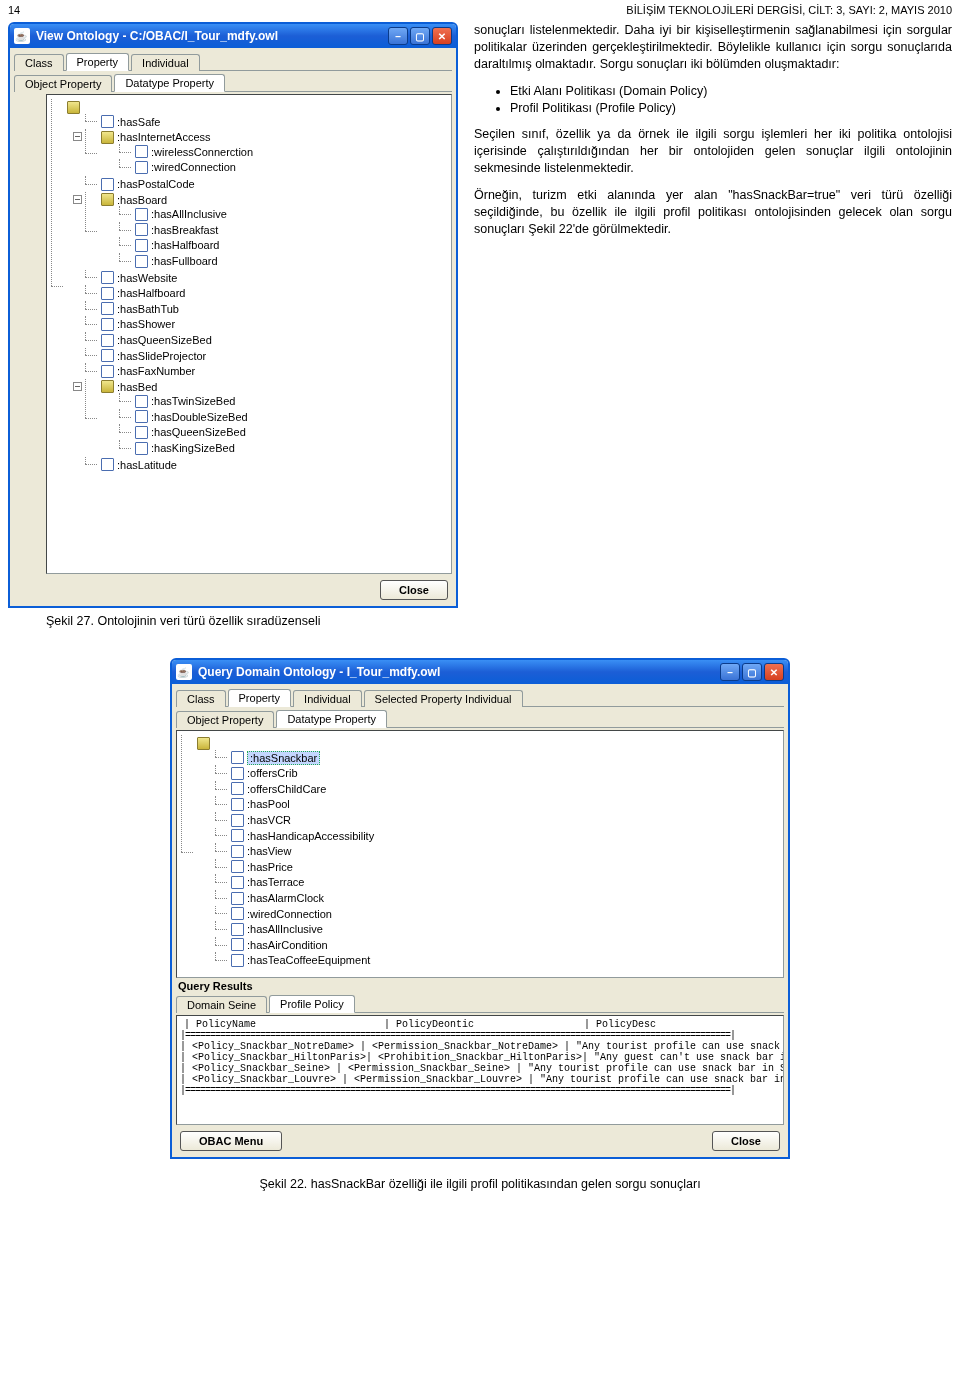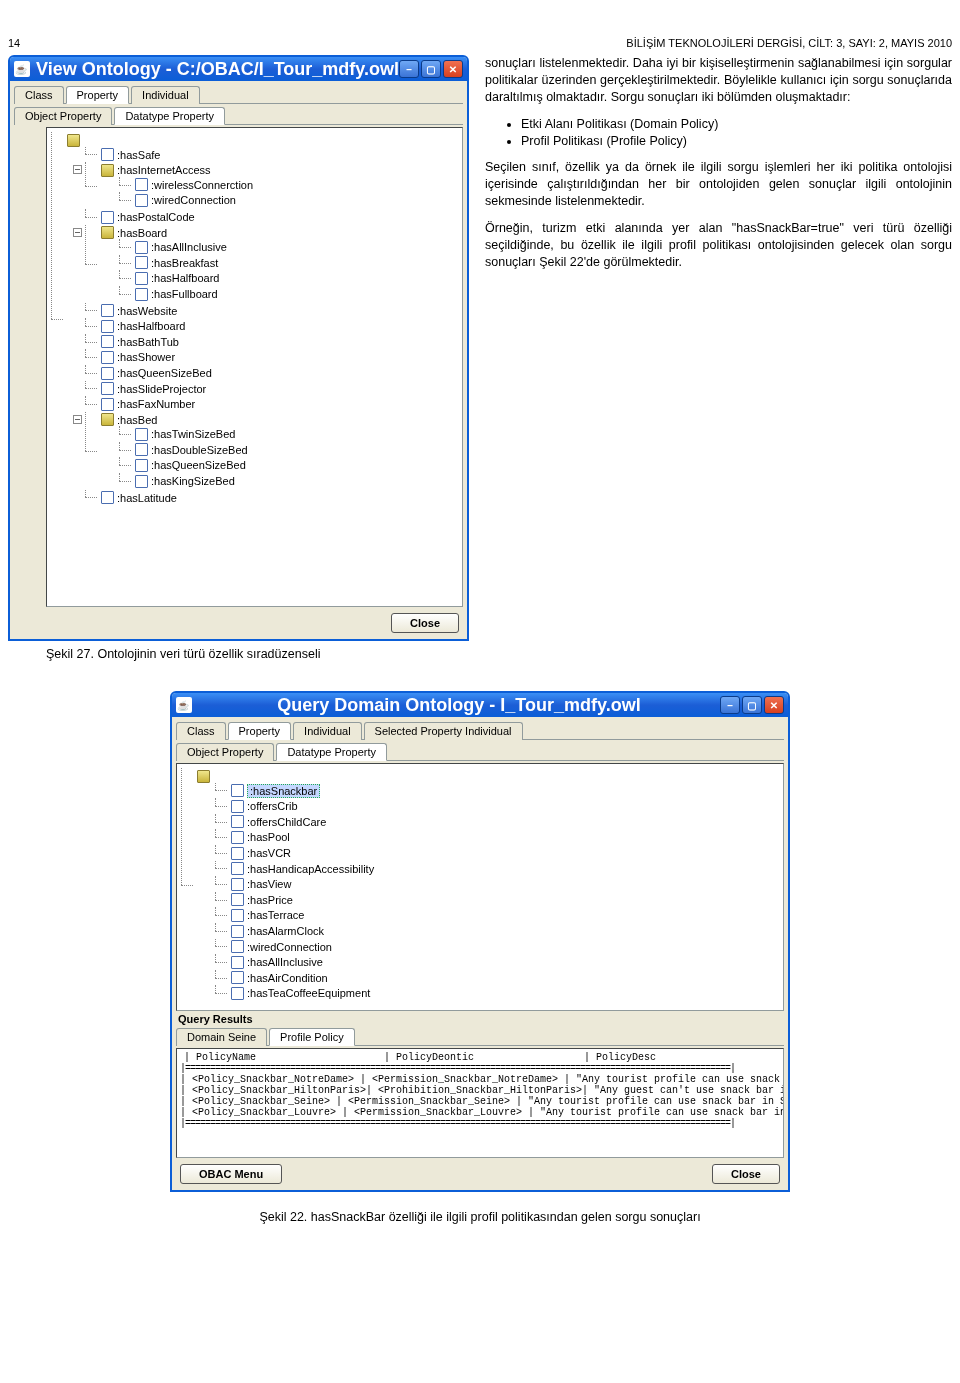--- a/index.html
+++ b/index.html
@@ -9,21 +9,20 @@
     font-size: 12px;
     background: #fff;
     width: 960px;
     color: #000;
   }
   .page-header {
     display: flex;
     justify-content: space-between;
     padding: 4px 8px 2px 8px;
     font-size: 11px;
-    margin-top: 33px;
   }
   .page-number { width: 30px; }
   .journal-title { text-align: right; }
   
   
   .top-section {
     display: flex;
     gap: 16px;
     padding: 4px 8px 8px 8px;
   }
@@ -53,38 +52,38 @@
   }
   .titlebar .app-icon {
     width: 16px; height: 16px;
     background: #fff;
     border-radius: 2px;
     margin-right: 6px;
     display: flex; align-items: center; justify-content: center;
     font-size: 10px;
     color: #0b5ed7;
   }
-  .titlebar .title-text { flex: 1; font-weight: bold; font-size: 18px; white-space: nowrap; overflow: hidden; text-align: center; }
+  .titlebar .title-text { flex: 1; font-weight: bold; font-size: 12px; white-space: nowrap; overflow: hidden; }
   .titlebar .win-btns { display: flex; gap: 2px; }
   .win-btn {
     width: 20px; height: 18px;
     background: linear-gradient(#6fa8f5, #3a73d6);
     border: 1px solid #0a3b8a;
     border-radius: 3px;
     color: #fff;
     display: flex; align-items: center; justify-content: center;
     font-size: 10px; font-weight: bold;
     cursor: pointer;
   }
   .win-btn.close { background: linear-gradient(#f07050, #d64020); }
   
   .window-body { padding: 4px; background: #ece9d8; }
   
   
-  .tabrow { display: flex; border-bottom: 1px solid #919b9c; margin-bottom: 2px; }
+  .tabrow { display: flex; border-bottom: 1px solid #919b9c; margin-bottom: 2px; align-items: center; }
   .tab {
     background: #ece9d8;
     border: 1px solid #919b9c;
     border-bottom: none;
     border-radius: 3px 3px 0 0;
     padding: 2px 10px;
     font-size: 11px;
     margin-right: 2px;
     cursor: pointer;
     position: relative;

